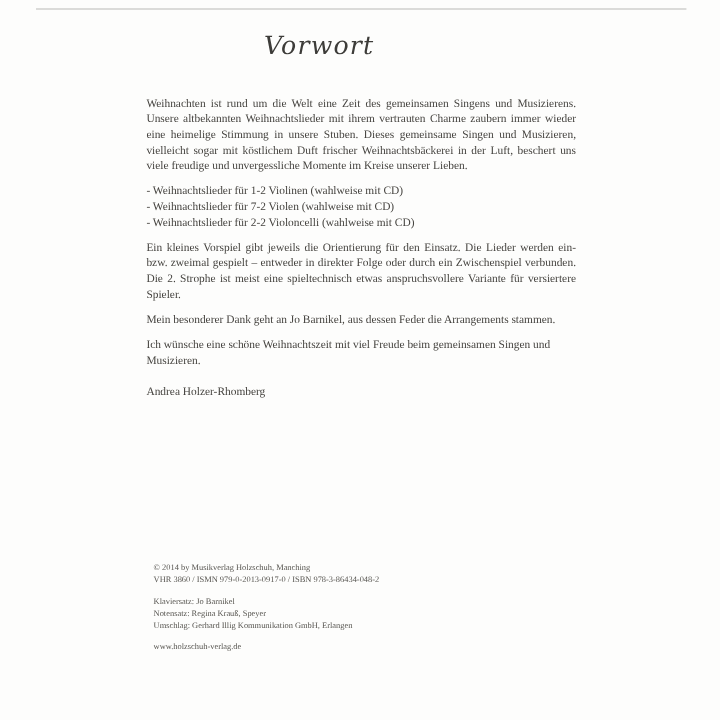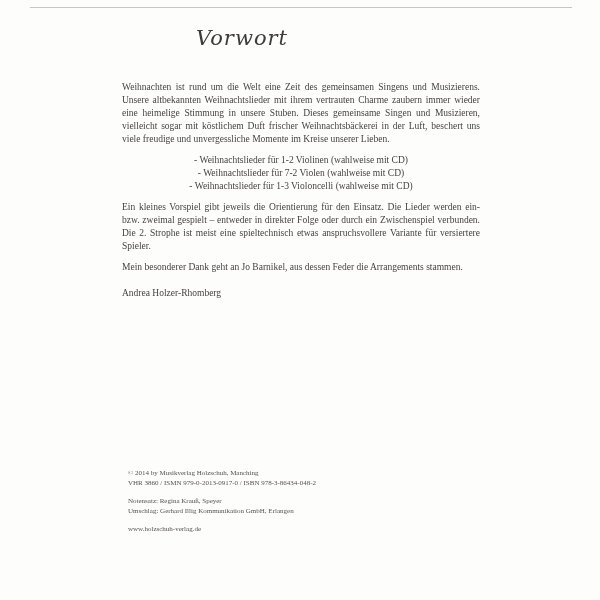--- a/index.html
+++ b/index.html
@@ -34,20 +34,21 @@
     left: 0;
     width: 484px;
     margin: 0;
     text-align: center;
     font-family: "DejaVu Serif", "Liberation Serif", serif;
     font-style: italic;
     font-weight: 400;
     font-size: 21px;
     letter-spacing: 1px;
     color: #3d3c39;
+    padding-left: 24px;
   }
   .content {
     position: absolute;
     top: 81px;
     left: 122px;
     width: 358px;
     font-size: 9.5px;
     line-height: 13px;
     color: #45433f;
   }
@@ -55,21 +56,20 @@
     margin: 0 0 8px 0;
   }
   .justify {
     text-align: justify;
   }
   .editions {
     margin: 0 0 8px 0;
   }
   .edition-item {
     line-height: 13px;
-    text-align: center;
   }
   .signature {
     margin: 13px 0 0 0;
   }
   .impressum {
     position: absolute;
     top: 468px;
     left: 128px;
     width: 320px;
     font-size: 7px;
@@ -96,41 +96,43 @@
   <h1 class="title">Vorwort</h1>
 
   <div class="content">
 
     <p class="para justify">Weihnachten ist rund um die Welt eine Zeit des gemeinsamen Singens und Musizierens. Unsere altbekannten Weihnachtslieder mit ihrem vertrauten Charme zaubern immer wieder eine heimelige Stimmung in unsere Stuben. Dieses gemeinsame Singen und Musizieren, vielleicht sogar mit köstlichem Duft frischer Weihnachtsbäckerei in der Luft, beschert uns viele freudige und unvergessliche Momente im Kreise unserer Lieben.</p>
 
 
     <div class="editions">
       <div class="edition-item">- Weihnachtslieder für 1-2 Violinen (wahlweise mit CD)</div>
       <div class="edition-item">- Weihnachtslieder für 7-2 Violen (wahlweise mit CD)</div>
-      <div class="edition-item">- Weihnachtslieder für 1-3 Violoncelli (wahlweise mit CD)</div>
+      <div class="edition-item">- Weihnachtslieder für 2-2 Violoncelli (wahlweise mit CD)</div>
     </div>
 
     <p class="para justify">Ein kleines Vorspiel gibt jeweils die Orientierung für den Einsatz. Die Lieder werden ein- bzw. zweimal gespielt – entweder in direkter Folge oder durch ein Zwischenspiel verbunden. Die 2. Strophe ist meist eine spieltechnisch etwas anspruchsvollere Variante für versiertere Spieler.</p>
 
     <p class="para">Mein besonderer Dank geht an Jo Barnikel, aus dessen Feder die Arrangements stammen.</p>
 
+    <p class="para">Ich wünsche eine schöne Weihnachtszeit mit viel Freude beim gemeinsamen Singen und Musizieren.</p>
 
     <p class="signature">Andrea Holzer-Rhomberg</p>
 
   </div>
 
   <div class="impressum">
 
 
     <div class="imp-group">
       <div>© 2014 by Musikverlag Holzschuh, Manching</div>
       <div>VHR 3860 / ISMN 979-0-2013-0917-0 / ISBN 978-3-86434-048-2</div>
     </div>
 
     <div class="imp-group">
+      <div>Klaviersatz: Jo Barnikel</div>
       <div>Notensatz: Regina Krauß, Speyer</div>
       <div>Umschlag: Gerhard Illig Kommunikation GmbH, Erlangen</div>
     </div>
 
     <div class="imp-group last">
       <div>www.holzschuh-verlag.de</div>
     </div>
 
   </div>
 

